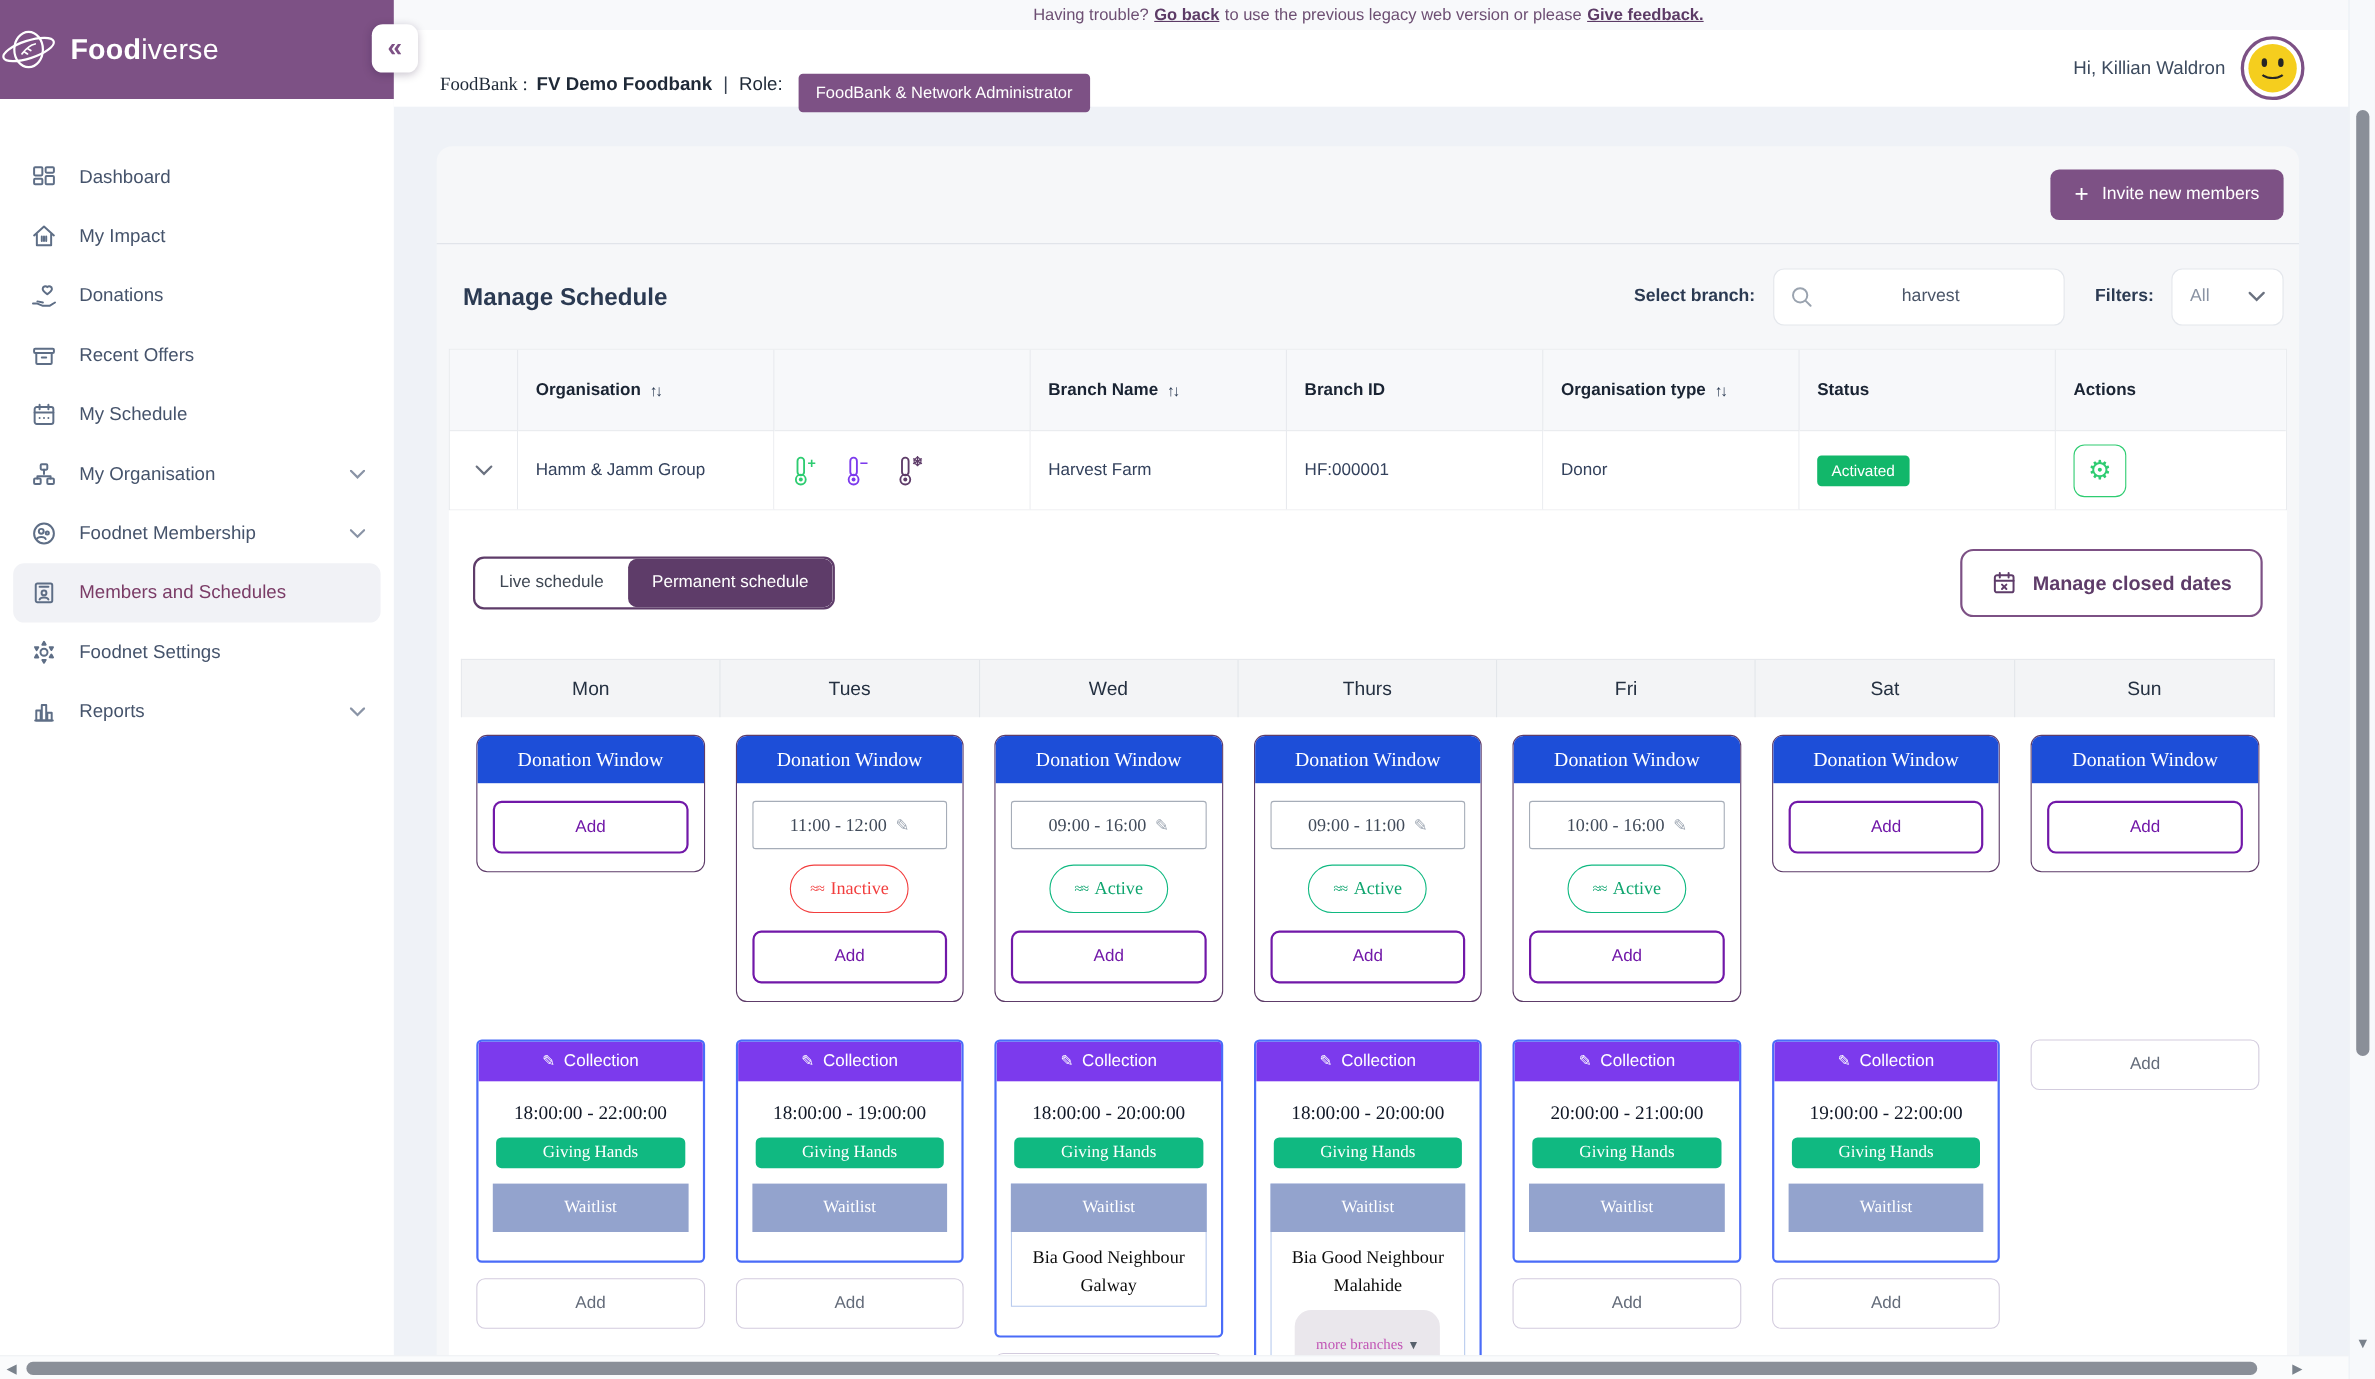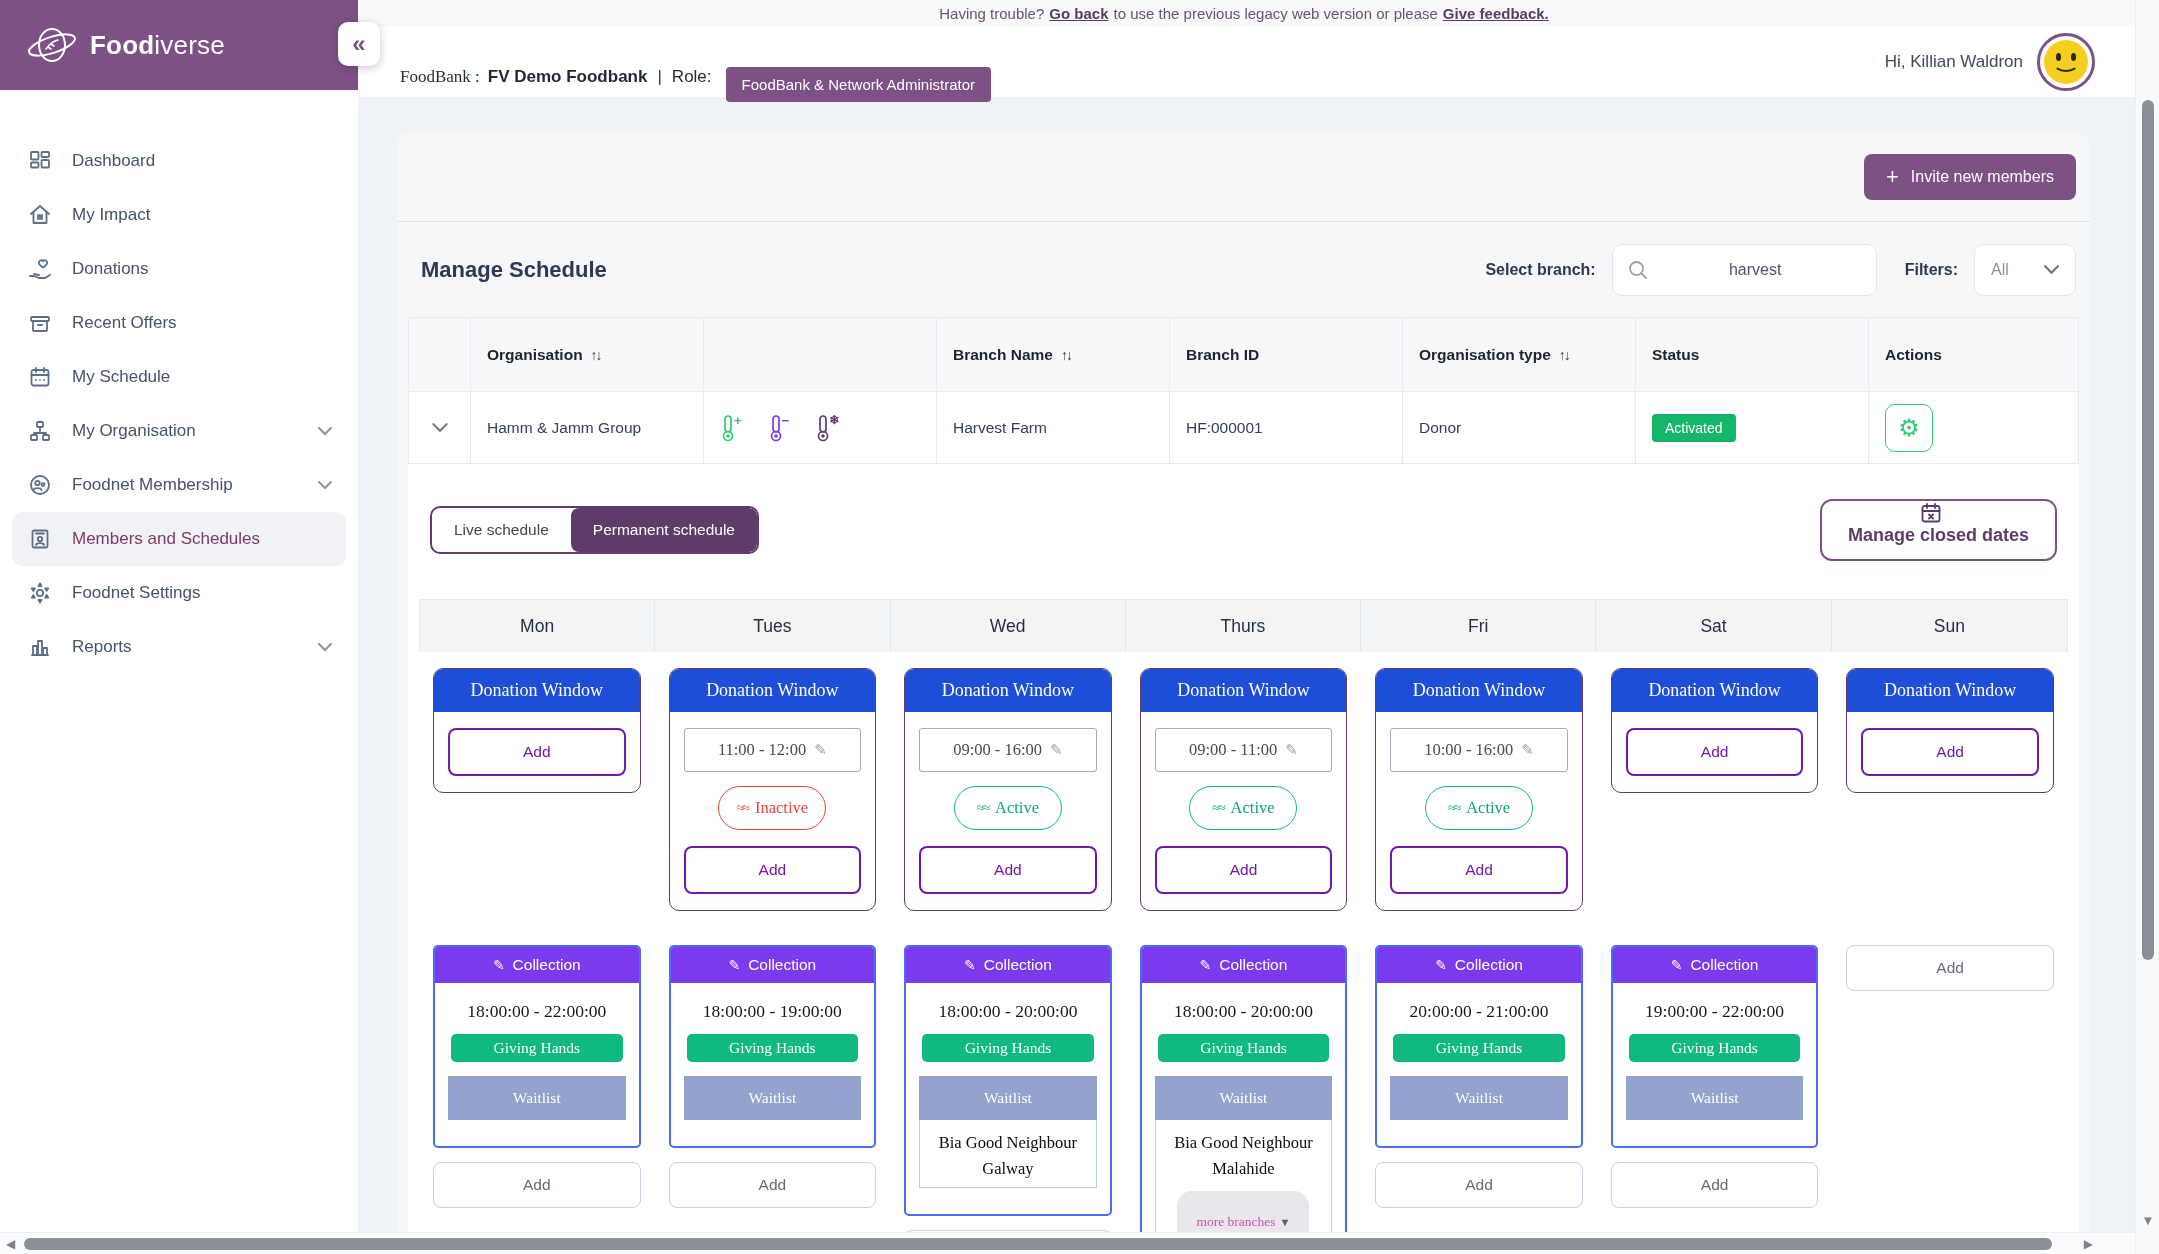--- a/index.html
+++ b/index.html
@@ -9,21 +9,21 @@
   
   .vscroll { position:absolute; top:0; right:0; width:24px; height:1254px; background:#F7F9FB; border-left:1px solid #ECEFF3; z-index:60; }
   .vscroll .thumb { position:absolute; left:6px; top:100px; width:12px; height:860px; background:#8A8F98; border-radius:6px; }
   .vscroll .arr { position:absolute; left:0; width:24px; text-align:center; color:#7A828C; font-size:13px; }
   .hscroll { position:absolute; left:0; bottom:0; width:2135px; height:22px; background:#FAFBFC; border-top:1px solid #EEF0F3; z-index:60; display:flex; align-items:center; }
   .hscroll .thumb { position:absolute; left:24px; top:5px; width:2028px; height:12px; background:#8A8F98; border-radius:6px; }
   .hscroll .arr { color:#7A828C; font-size:12px; position:absolute; }
 
   
   .sidebar { position:absolute; left:0; top:0; width:358px; height:1254px; background:#FFFFFF; z-index:30; }
-  .side-logo { height:90px; background:#7D5185; display:flex; align-items:center; padding-left:26px; }
+  .side-logo { height:90px; background:#7D5185; display:flex; align-items:center; }
   .logo-text { color:#fff; font-size:26px; letter-spacing:.2px; margin-left:12px; }
   .logo-text b { font-weight:700; }
   .collapse-btn { position:absolute; left:338px; top:22px; width:42px; height:44px; background:#fff; border-radius:10px; box-shadow:0 2px 8px rgba(40,20,60,.25); display:flex; align-items:center; justify-content:center; color:#7D5185; font-size:24px; font-weight:700; z-index:40; cursor:pointer; }
   .nav { padding:44px 12px 0 12px; }
   .nav-item { display:flex; align-items:center; height:54px; padding:0 14px; border-radius:10px; color:#45536B; font-size:17px; cursor:pointer; }
   .nav-item .ico { width:28px; height:28px; display:flex; align-items:center; justify-content:center; color:#5E6E86; margin-right:18px; flex:none; }
   .nav-item .lbl { flex:1; }
   .nav-item .chev { color:#8A94A6; }
   .nav-item.active { background:#F1F2F6; color:#7A3B66; font-weight:500; }
   svg.ic { stroke:#5E6E86; fill:none; stroke-width:1.8; stroke-linecap:round; stroke-linejoin:round; }
@@ -84,21 +84,21 @@
   .thermos { display:flex; gap:26px; align-items:center; }
   .thermo { display:flex; align-items:flex-start; }
   .thermo .sym { font-size:13px; font-weight:700; margin-left:-2px; margin-top:-1px; }
 
   
   .sched { background:#fff; margin:0 11px; padding:35px 11px 0 11px; min-height:660px; }
   .sched-bar { display:flex; align-items:center; padding:0 11px; }
   .tab-group { display:inline-flex; border:2px solid #5E3C69; border-radius:10px; background:#fff; overflow:hidden; }
   .tab { padding:13px 22px; font-size:15.5px; color:#3F4753; cursor:pointer; border-radius:8px; }
   .tab.selected { background:#5E3C69; color:#fff; }
-  .mcd-btn { margin-left:auto; background:#fff; border:2px solid #7D5185; border-radius:12px; height:62px; padding:0 26px; display:flex; align-items:center; font-size:18px; font-weight:600; color:#5E3C69; cursor:pointer; font-family:inherit;flex-direction:column; }
+  .mcd-btn { margin-left:auto; background:#fff; border:2px solid #7D5185; border-radius:12px; height:62px; padding:0 26px; display:flex; align-items:center; font-size:18px; font-weight:600; color:#5E3C69; cursor:pointer; font-family:inherit; }
   .mcd-btn svg { margin-right:14px; }
 
   .day-head { display:flex; margin-top:38px; background:#F3F4F6; border:1px solid #E7E9ED; border-bottom:none; }
   .day-cell { width:14.2857%; height:52px; display:flex; align-items:center; justify-content:center; font-size:17.5px; font-weight:400; color:#243041; border-right:1px solid #E3E6EA; }
   .day-cell:last-child { border-right:none; }
 
   .grid-row { display:flex; align-items:flex-start; }
   .day-col { width:14.2857%; padding:16px 14px 0 14px; }
 
   

